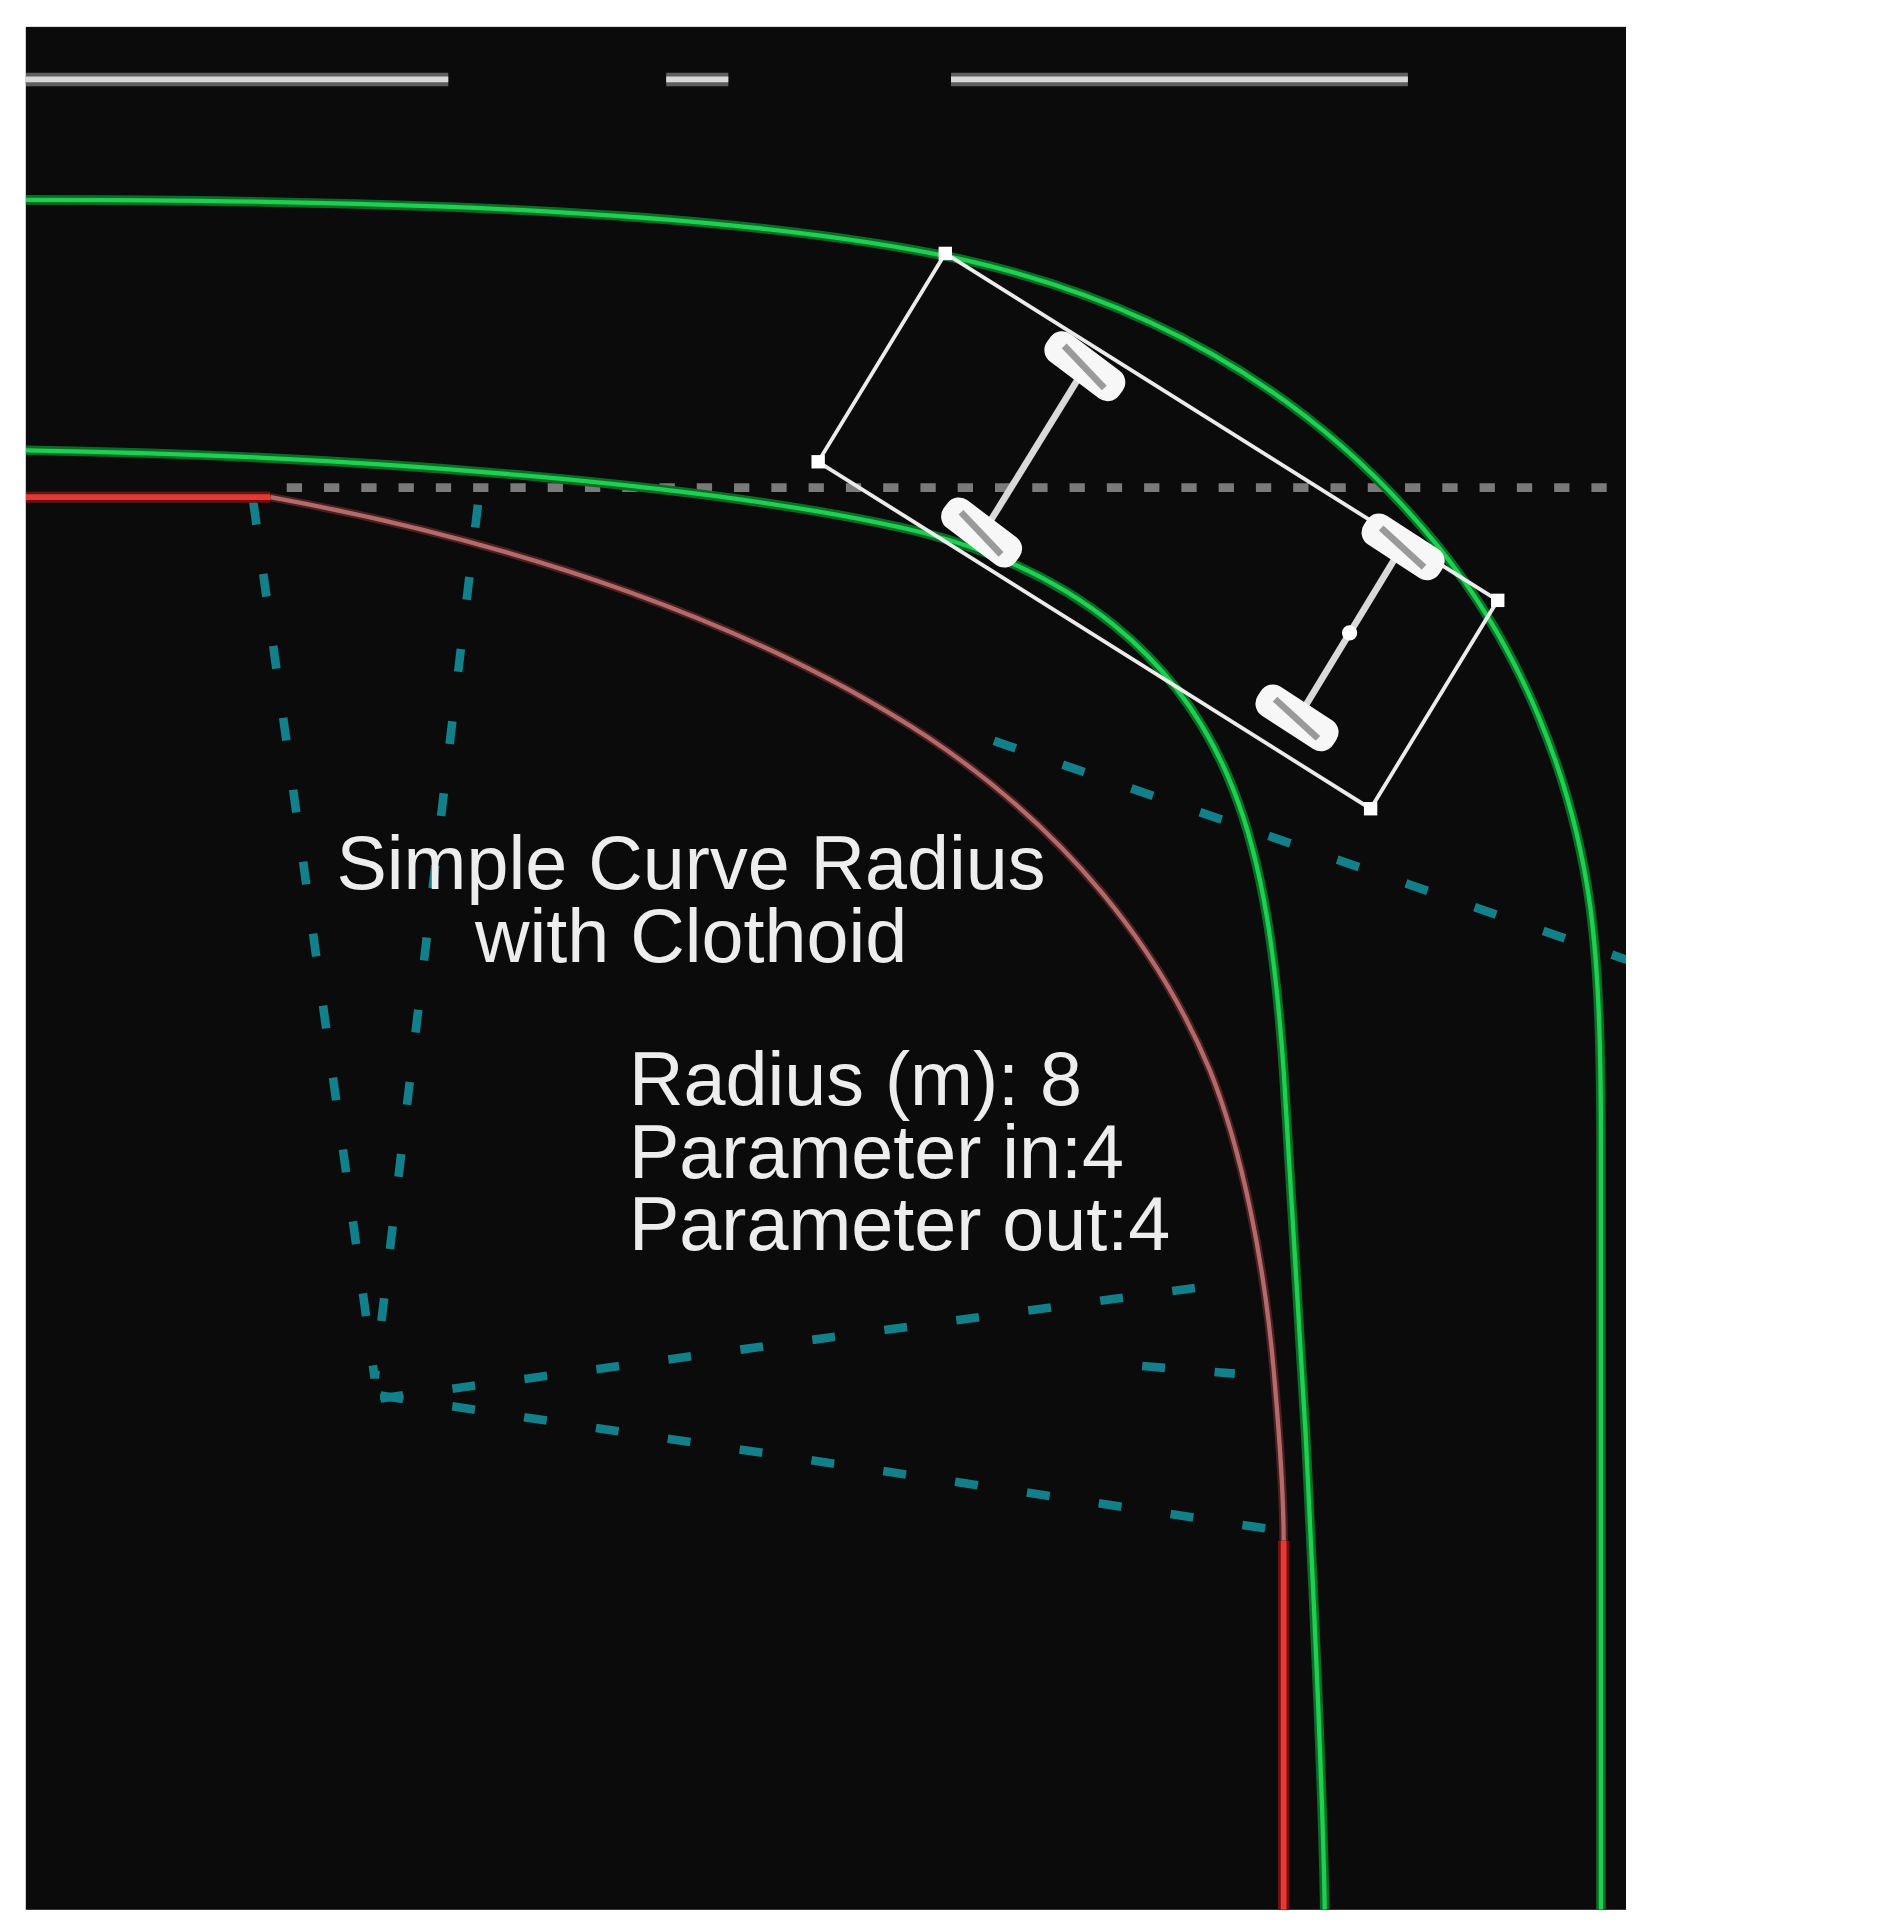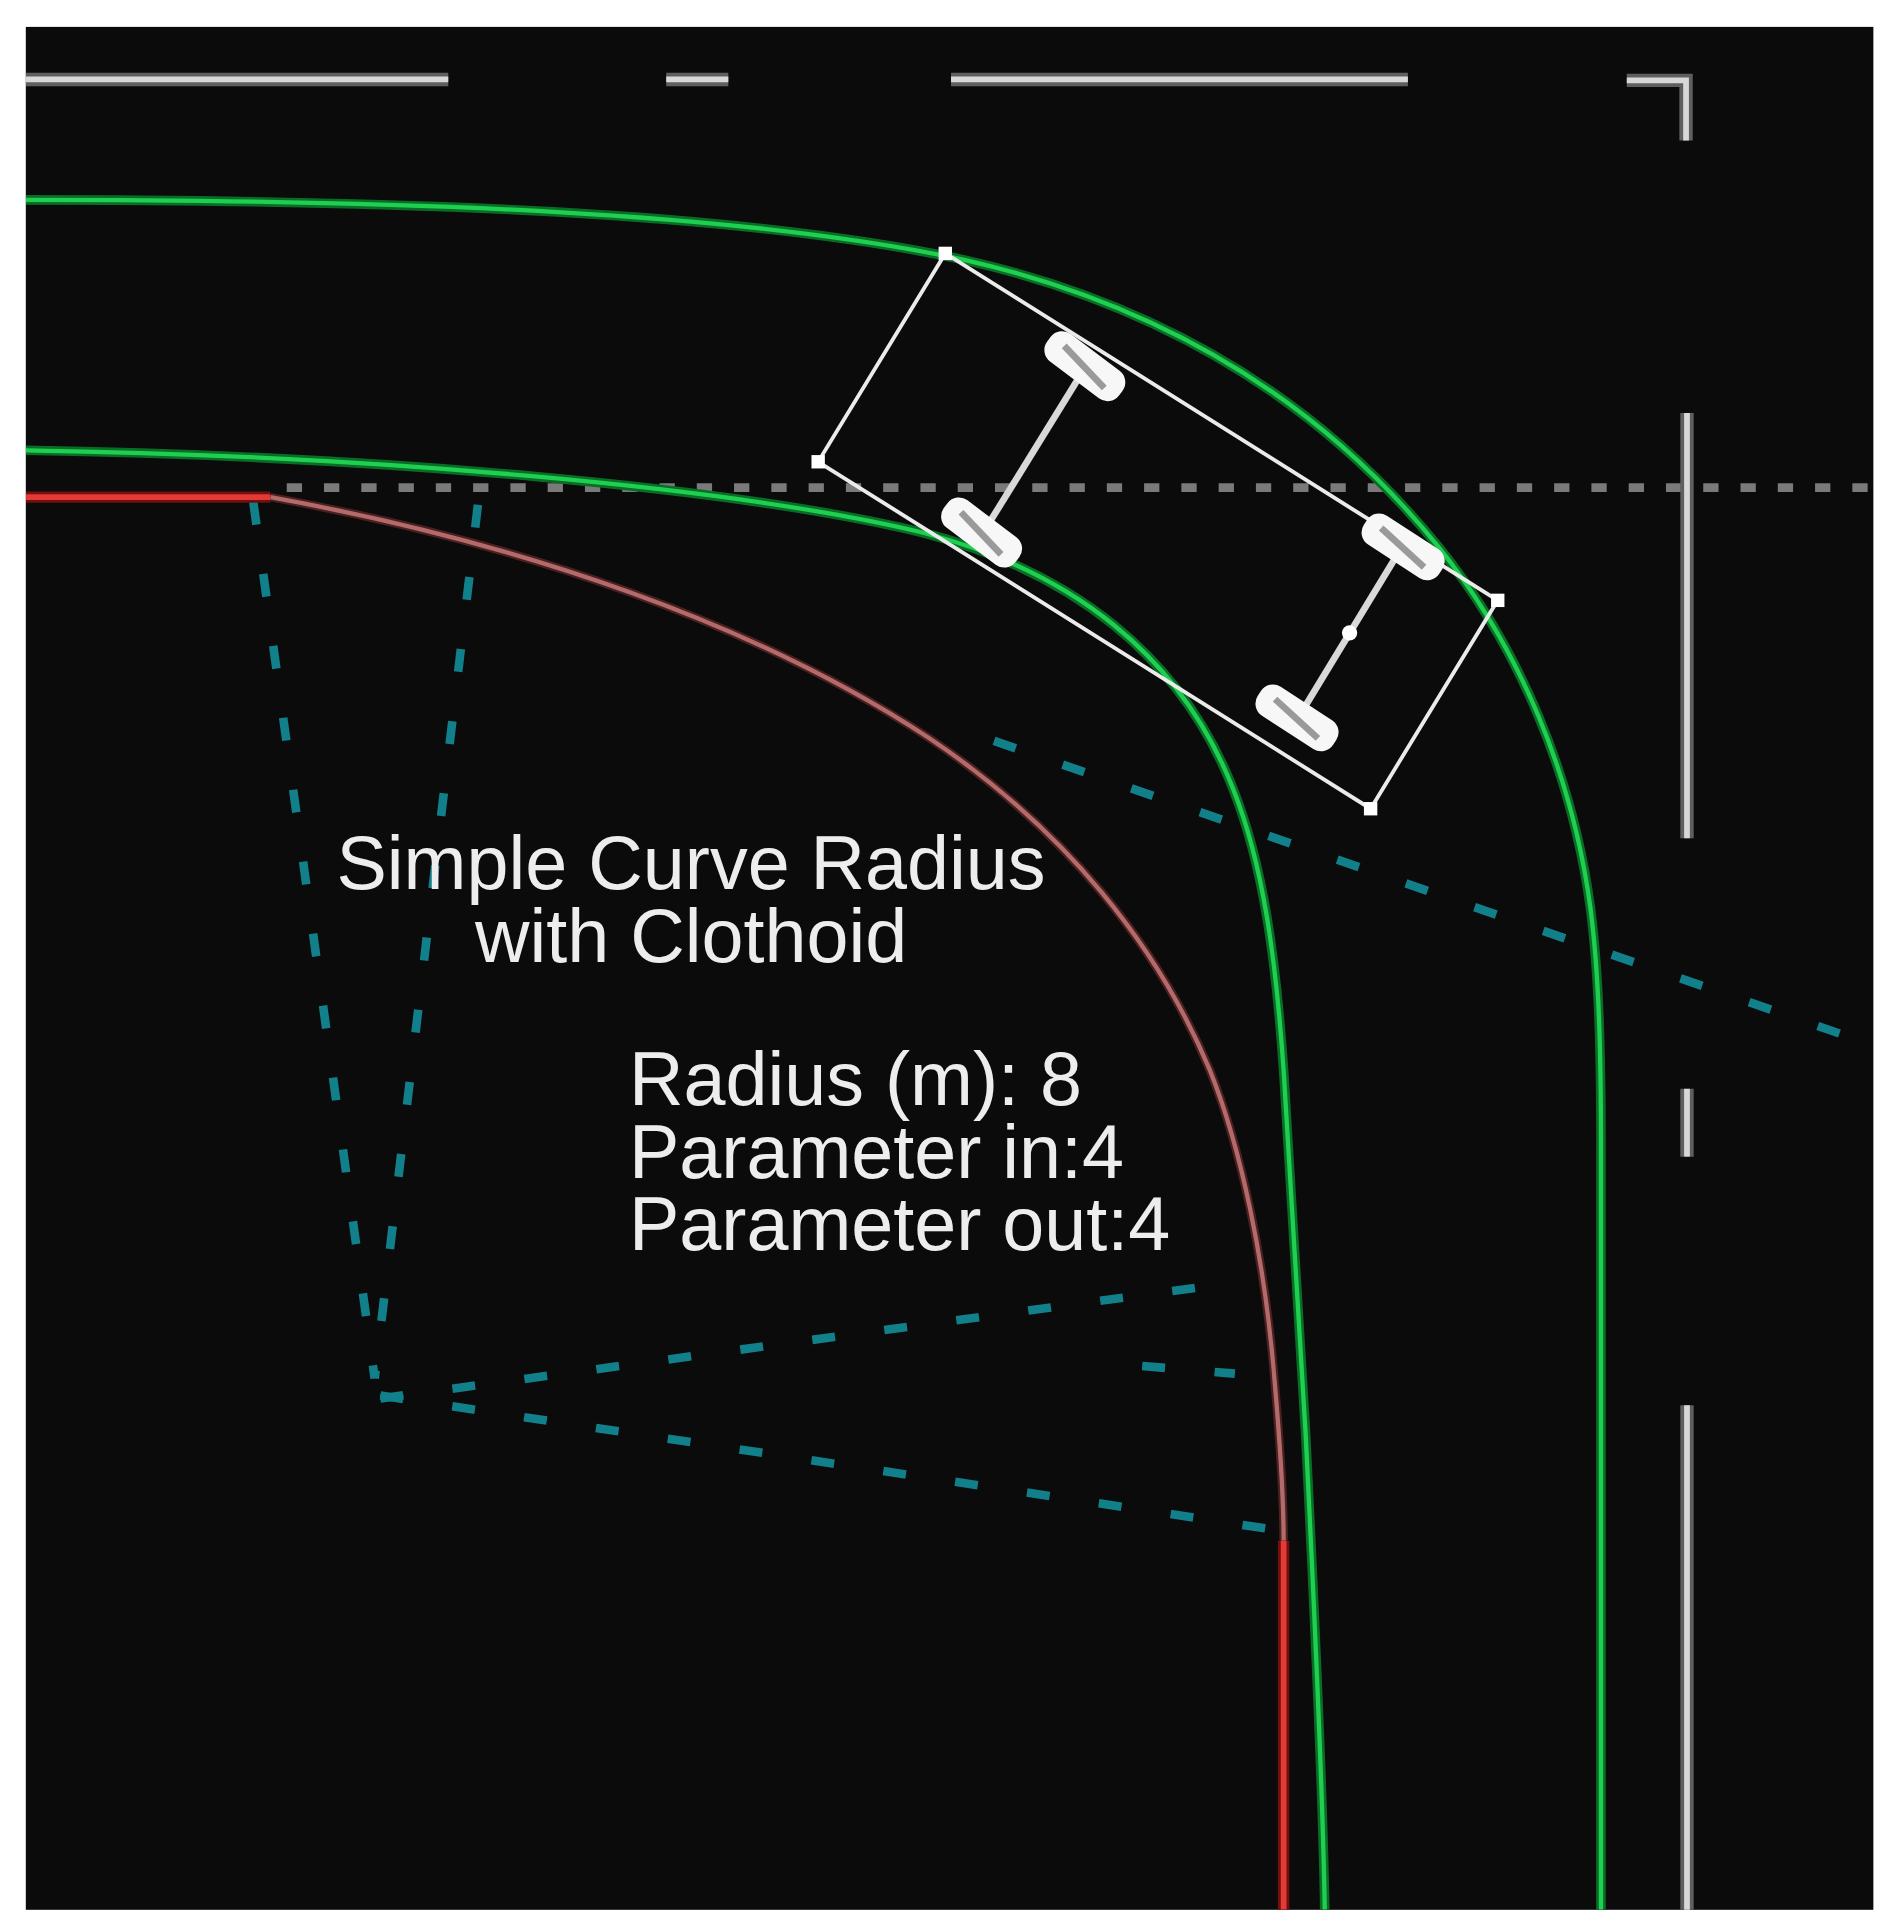--- a/index.html
+++ b/index.html
@@ -1,16 +1,16 @@
 <!DOCTYPE html>
 <html style="--page-bg: #ffffff; --canvas-bg: #0b0b0b; --road-edge-green: #1fd050; --road-edge-green-halo: #0a6d27; --path-red: #e53935; --path-red-halo: #6f1111; --clothoid-brown: #b36a6a; --clothoid-brown-halo: #4a2020; --construction-teal: #11808a; --reference-gray: #7a7a7a; --boundary-gray: #5f5f5f; --boundary-white: #d8d8d8; --vehicle-white: #ebebeb; --wheel-white: #f7f7f7; --wheel-stripe: #9a9a9a; --text-white: #ededed;"><head>
 <meta charset="utf-8">
 <style>
   html,body{margin:0;padding:0;background:#fff;}
-  .page{position:relative;width:1903px;height:1930px;background:var(--page-bg,#fff);overflow:hidden;
+  .page{position:relative;width:1626px;height:1930px;background:var(--page-bg,#fff);overflow:hidden;
         font-family:"Liberation Sans", sans-serif;}
   svg{position:absolute;left:0;top:0;display:block;}
   .canvas-bg{fill:var(--canvas-bg,#0b0b0b);}
   .halo-green{stroke:var(--road-edge-green-halo,#0a6d27);stroke-width:10;fill:none;}
   .core-green{stroke:var(--road-edge-green,#1fd050);stroke-width:4.5;fill:none;}
   .halo-red{stroke:var(--path-red-halo,#6f1111);stroke-width:12;fill:none;}
   .core-red{stroke:var(--path-red,#e53935);stroke-width:6;fill:none;}
   .halo-brown{stroke:var(--clothoid-brown-halo,#4a2020);stroke-width:9;fill:none;}
   .core-brown{stroke:var(--clothoid-brown,#b36a6a);stroke-width:4.5;fill:none;}
   .teal{stroke:var(--construction-teal,#11808a);stroke-width:9;fill:none;stroke-dasharray:24 52;}

